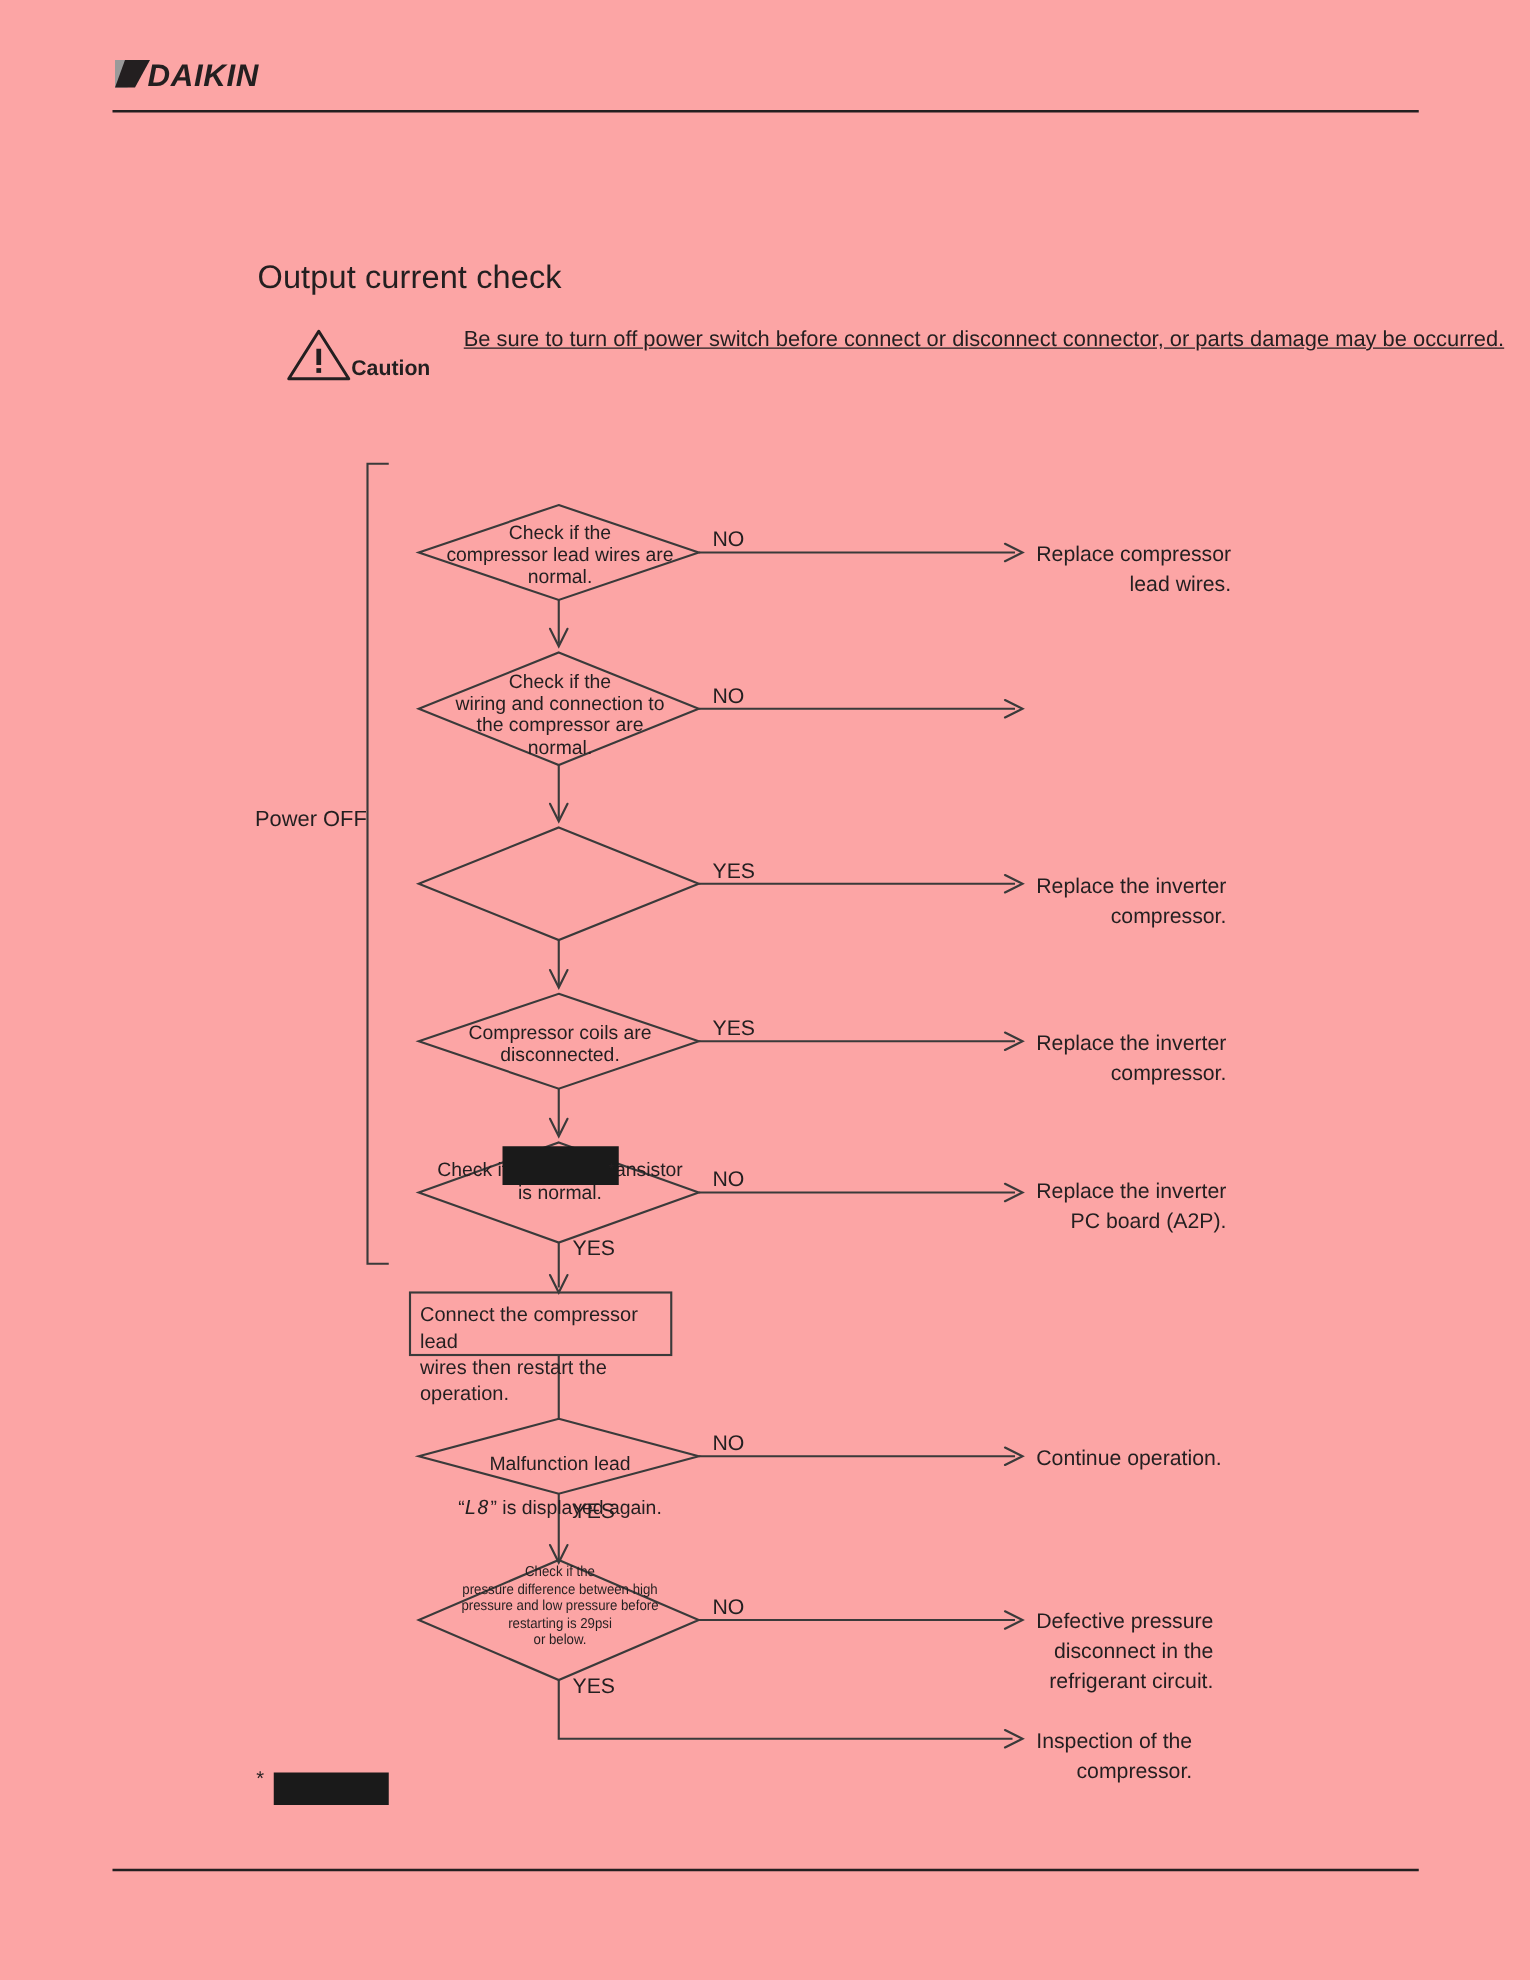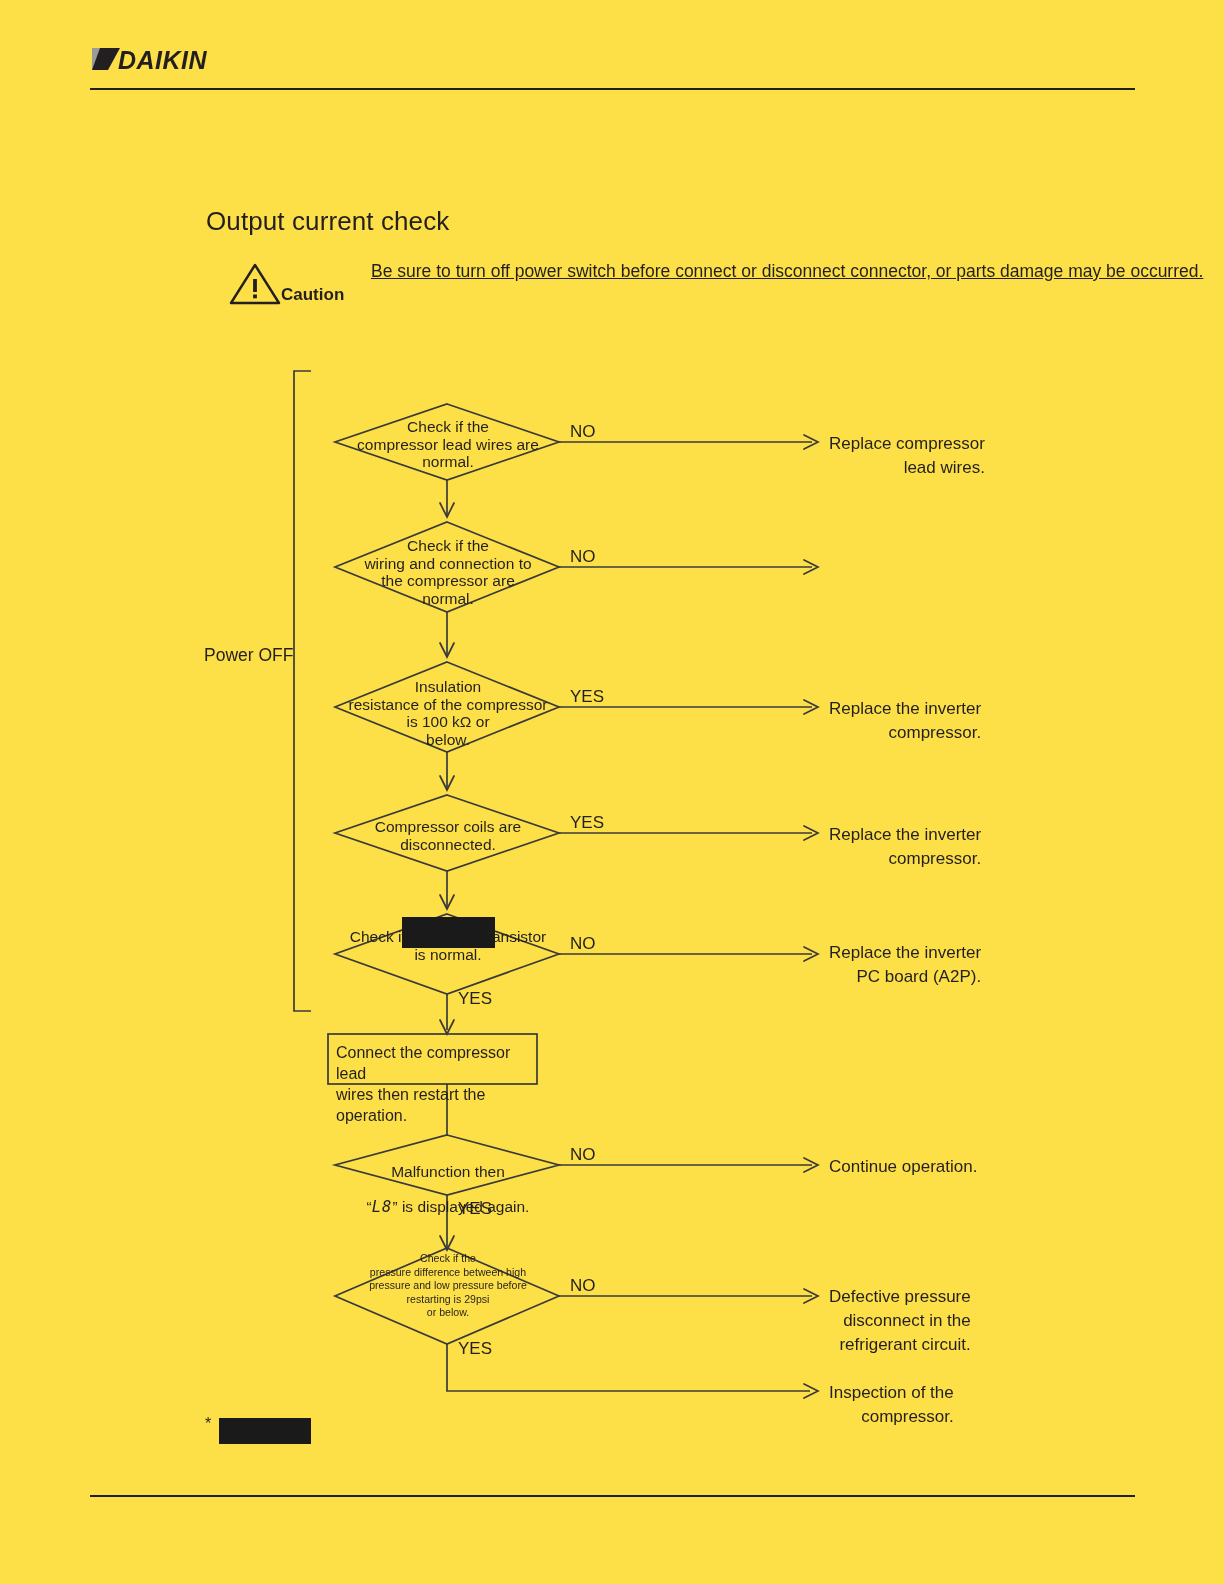--- a/index.html
+++ b/index.html
@@ -9,21 +9,21 @@
   }
   body {
     font-family: "Liberation Sans", sans-serif;
     color: #231f20;
   }
   #page {
     position: relative;
     width: 1224px;
     height: 1584px;
     overflow: hidden;
-    background: #fde047;
+    background: #fca5a5;
   }
 
   
   #logo {
     position: absolute;
     left: 90px;
     top: 44px;
     width: 140px;
     height: 34px;
   }
@@ -260,37 +260,33 @@
 
   <div id="power-off-label">Power OFF</div>
 
   <div class="node-text" id="node0-text">Check if the
 compressor lead wires are
 normal.</div>
   <div class="node-text" id="node1-text">Check if the
 wiring and connection to
 the compressor are
 normal.</div>
-  <div class="node-text" id="node2-text">Insulation
-resistance of the compressor
-is 100 kΩ or
-below.</div>
   <div class="node-text" id="node3-text">Compressor coils are
 disconnected.</div>
   <div class="node-text" id="node4-text">Check if the power transistor
 is normal.</div>
 
   <div class="redaction" id="redaction-node4"></div>
   <div id="redaction-node4-asterisk">*</div>
 
   <div class="box-text" style="left:336px; top:1042px; width:196px;">Connect the compressor lead
 wires then restart the operation.</div>
 
   <div class="node-text" id="node5-text">
-    <span>Malfunction then</span><br>
+    <span>Malfunction lead</span><br>
     <span>“</span><span class="code-glyph">L8</span><span>”</span><span> is displayed again.</span>
   </div>
 
   <div class="node-text" id="node6-text">Check if the
 pressure difference between high
 pressure and low pressure before
 restarting is 29psi
 or below.</div>
 
   <div class="edge-label" style="left:570px; top:422px;">NO</div>

